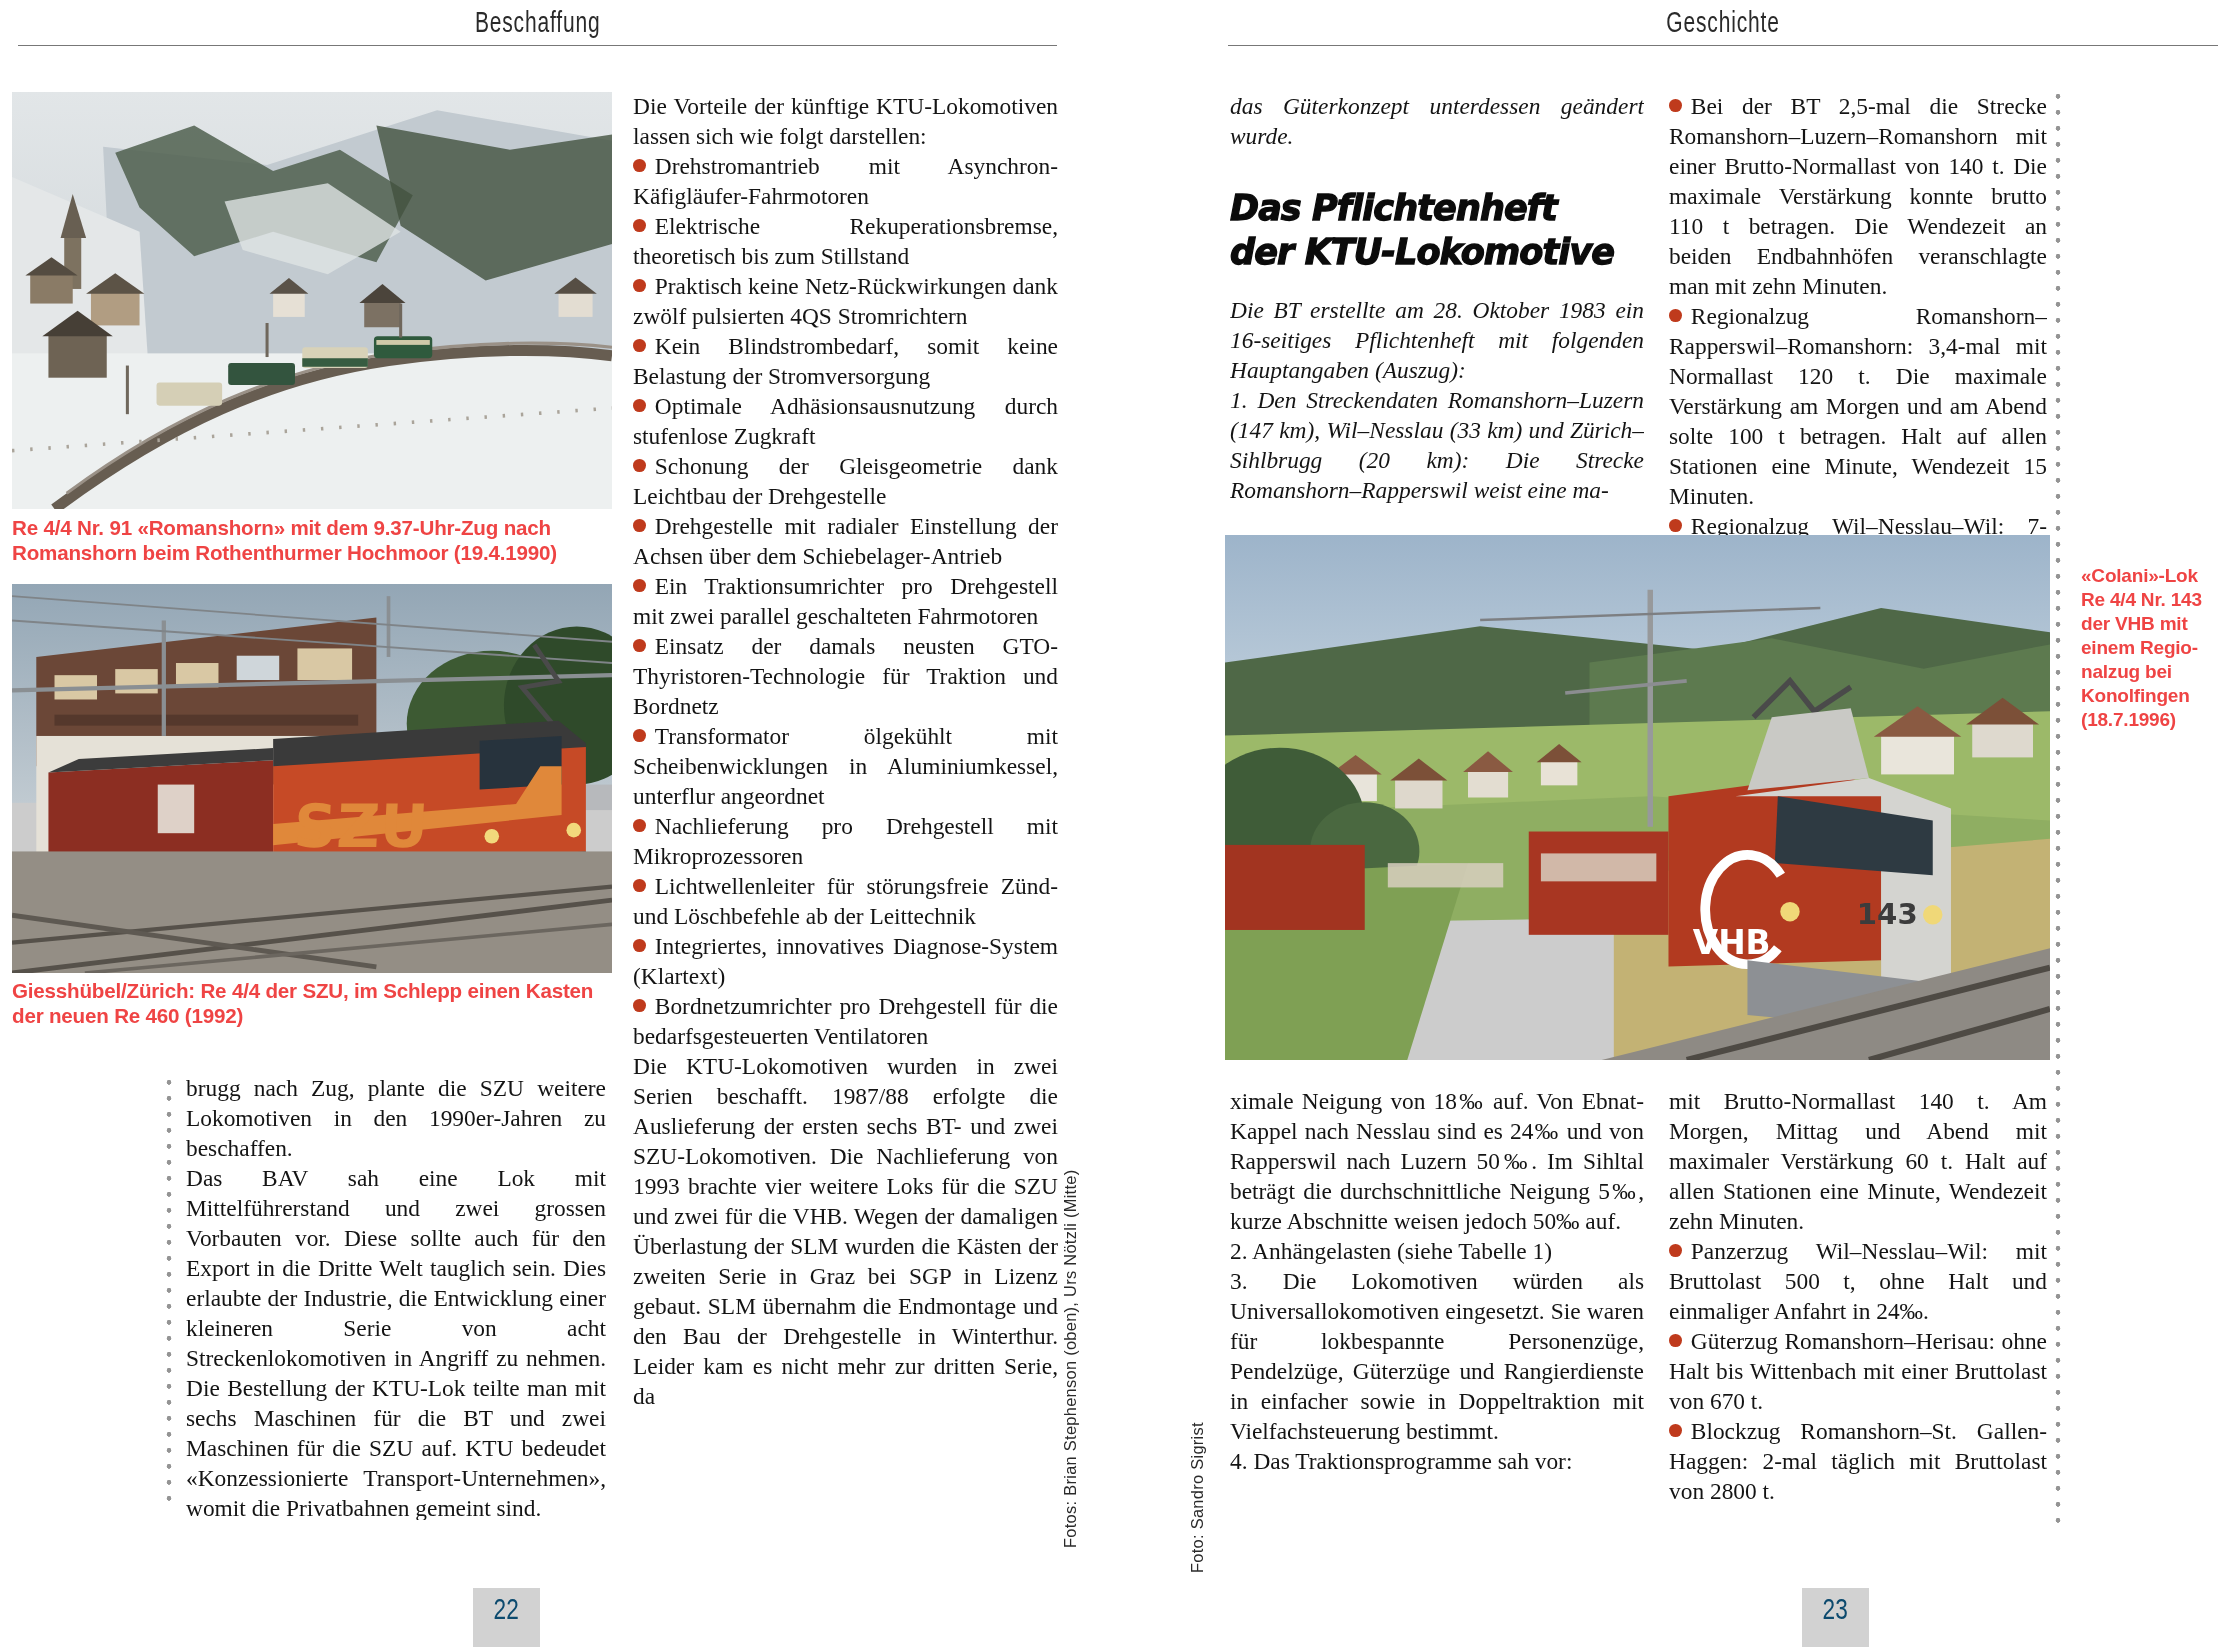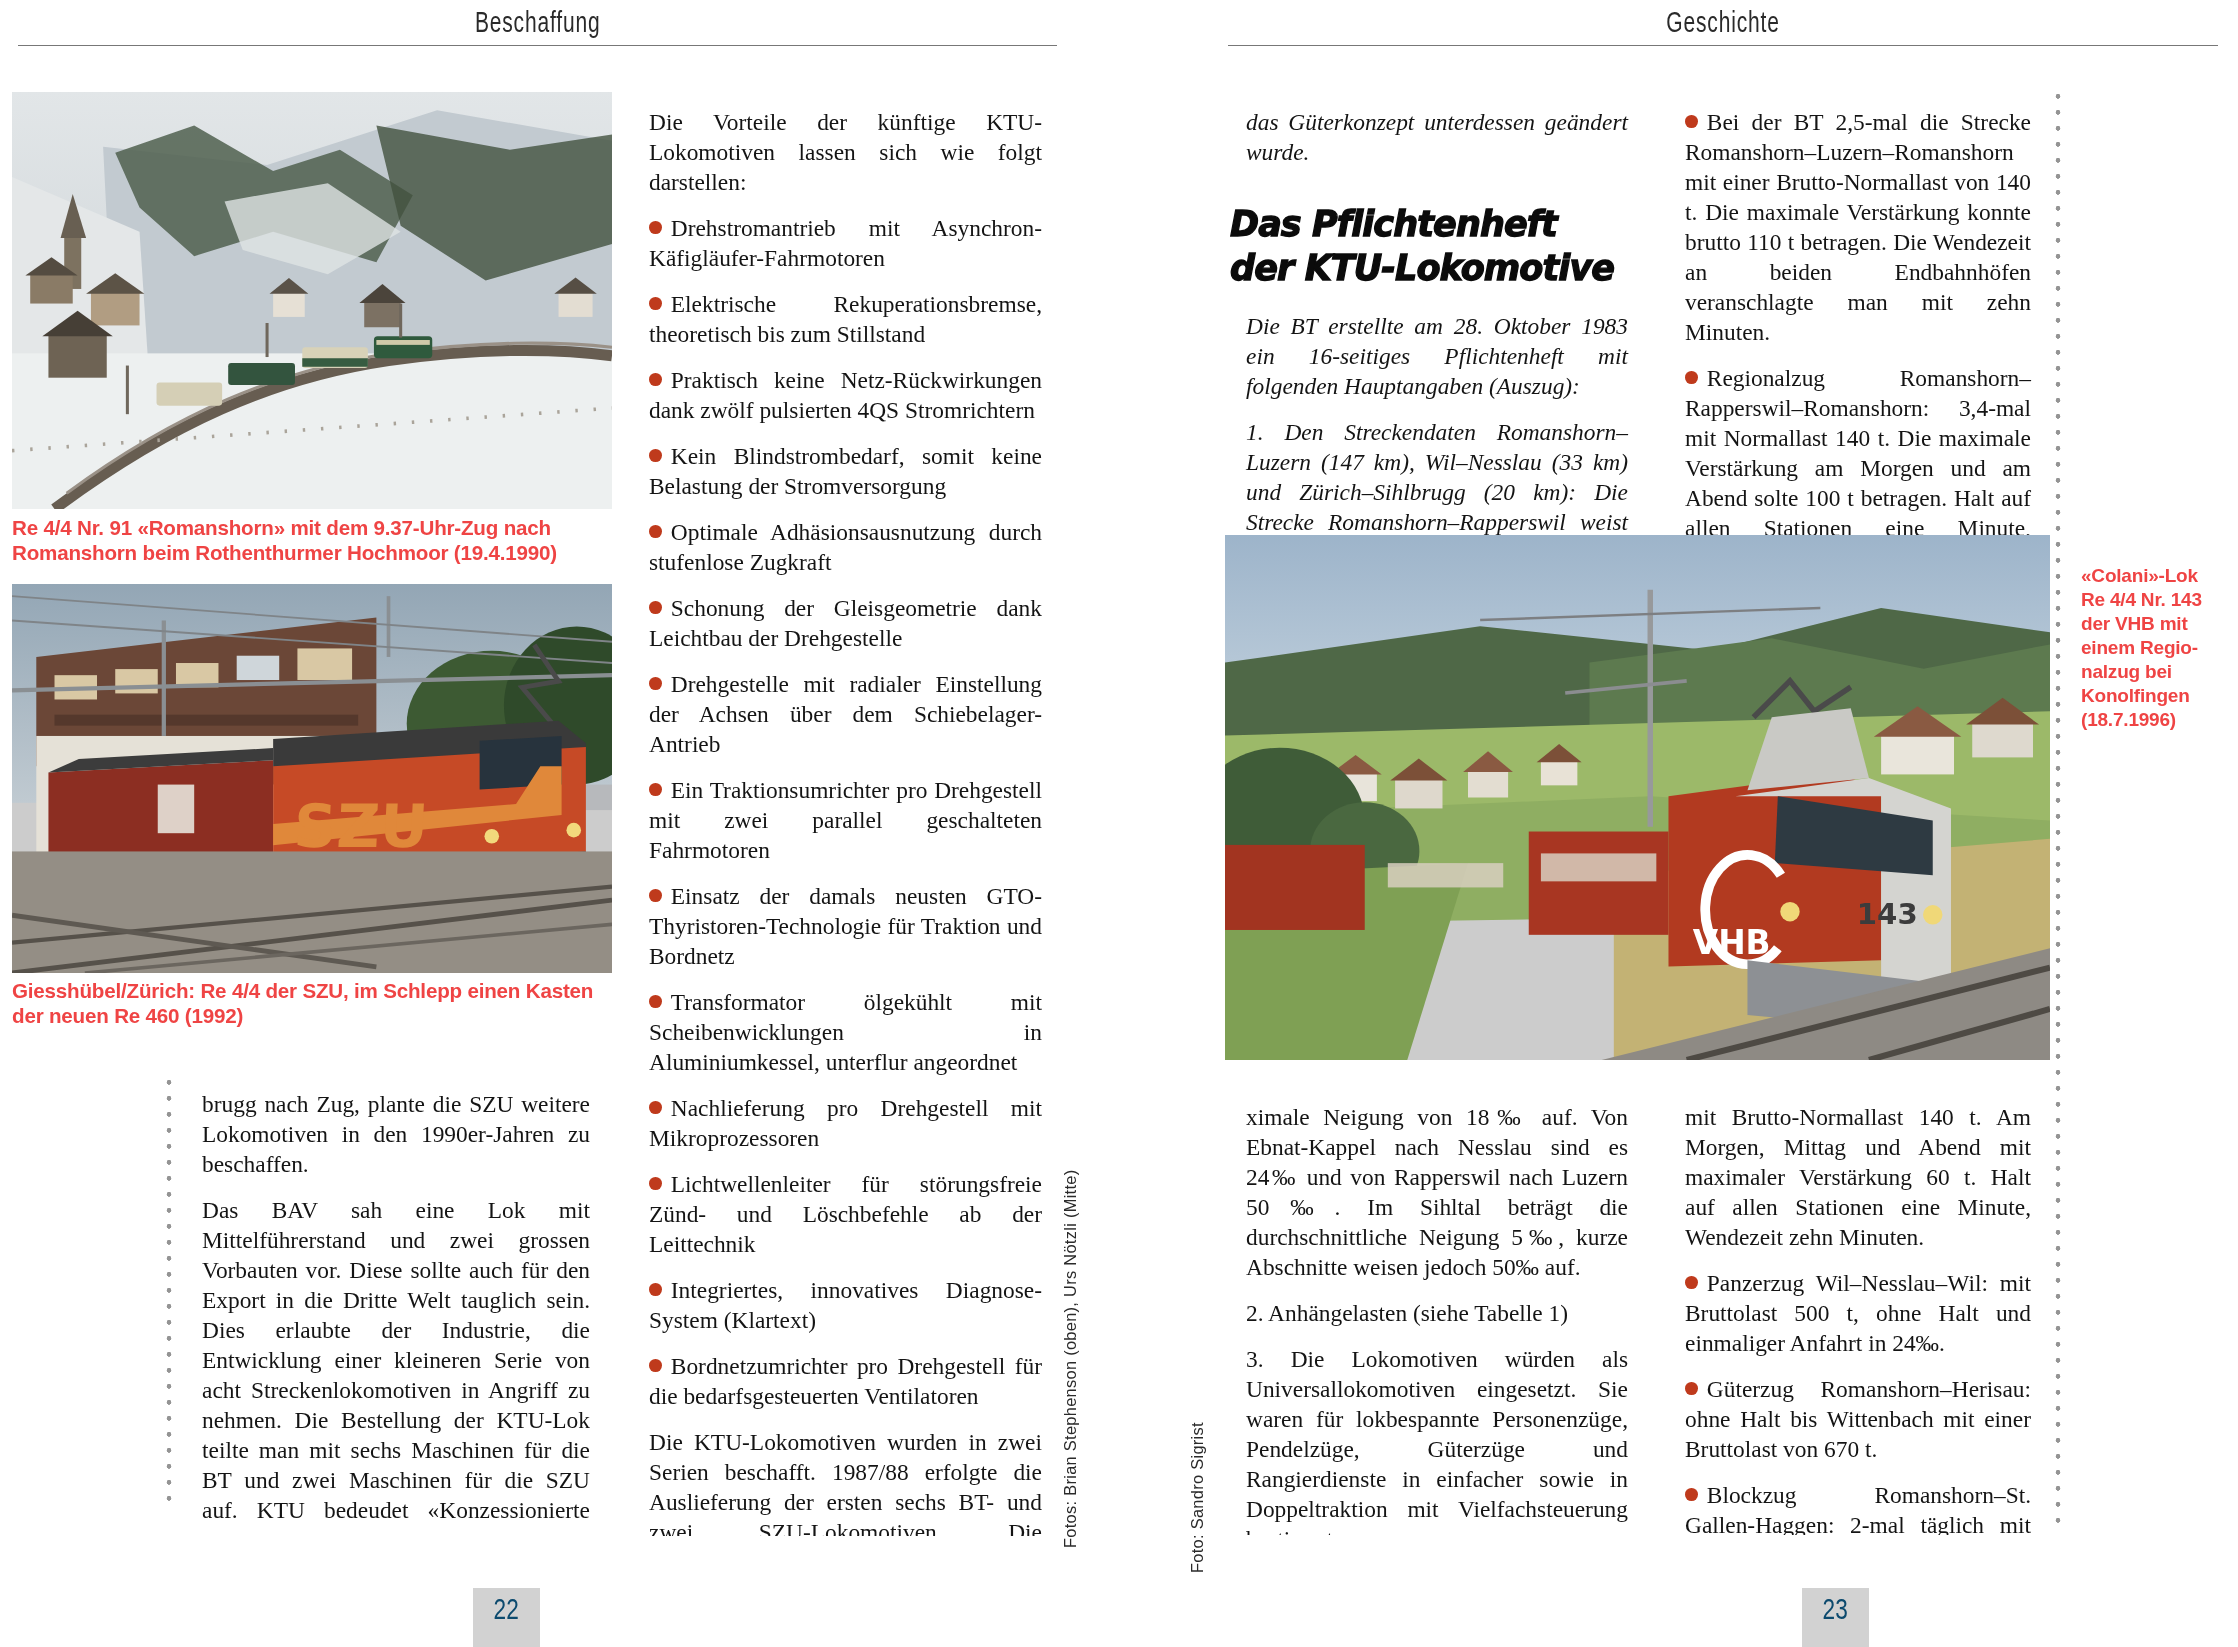--- a/index.html
+++ b/index.html
@@ -12,21 +12,21 @@
   .rule{position:absolute;height:1.2px;background:#777777;}
   
   .photo{position:absolute;overflow:hidden;background:#ccc;}
   .photo svg{display:block;width:100%;height:100%;}
   
   .caption{position:absolute;font-family:"Liberation Sans",sans-serif;font-weight:700;
            font-size:20.6px;line-height:25px;color:#ef4444;letter-spacing:-0.2px;}
   .sidecap{white-space:pre-line;font-size:19px;line-height:24px;margin-top:20px;}
   
   .col{position:absolute;font-size:23.4px;line-height:30px;text-align:justify;overflow:hidden;}
-  .col p{margin:16px;}
+  .col p{margin:0;}
   .dot{display:inline-block;width:12.8px;height:12.8px;border-radius:50%;background:#bf3a1c;
        margin-right:9px;position:relative;top:-1.8px;}
   .display-heading{font-family:"DejaVu Sans",sans-serif;font-weight:bold;font-size:35px;
        line-height:44px;letter-spacing:-0.9px;color:#0b0b0b;white-space:pre-line;
        -webkit-text-stroke:1.3px #0b0b0b;margin:35px 0 20.6px 0;text-align:left;}
   
   .dotline{position:absolute;width:6px;background-image:radial-gradient(circle at 3px 4.3px,#949494 2.2px,rgba(0,0,0,0) 2.6px);
            background-size:6px 16px;background-repeat:repeat-y;}
   
   .vcredit{position:absolute;font-family:"Liberation Sans",sans-serif;font-size:16.4px;color:#2a2a2a;
@@ -189,21 +189,21 @@
       <p>das Güterkonzept unterdessen geändert wurde.</p>
       <div class="display-heading">Das Pflichtenheft
 der KTU-Lokomotive</div>
       <p>Die BT erstellte am 28. Oktober 1983 ein 16-seitiges Pflichtenheft mit folgenden Hauptangaben (Auszug):</p>
       <p>1. Den Streckendaten Romanshorn–Luzern (147 km), Wil–Nesslau (33 km) und Zürich–Sihlbrugg (20 km): Die Strecke Romanshorn–Rapperswil weist eine ma-</p>
     </div>
 
     
     <div class="col" style="left:1669px;top:91px;width:378px;height:452px;">
       <p><span class="dot"></span><span>Bei der BT 2,5-mal die Strecke Romanshorn–Luzern–Romanshorn mit einer Brutto-Normallast von 140 t. Die maximale Verstärkung konnte brutto 110 t betragen. Die Wendezeit an beiden Endbahnhöfen veranschlagte man mit zehn Minuten.</span></p>
-      <p><span class="dot"></span><span>Regionalzug Romanshorn–Rapperswil–Romanshorn: 3,4-mal mit Normallast 140 t. Die maximale Verstärkung am Morgen und am Abend solte 100 t betragen. Halt auf allen Stationen eine Minute, Wendezeit 15 Minuten.</span></p>
+      <p><span class="dot"></span><span>Regionalzug Romanshorn–Rapperswil–Romanshorn: 3,4-mal mit Normallast 120 t. Die maximale Verstärkung am Morgen und am Abend solte 100 t betragen. Halt auf allen Stationen eine Minute, Wendezeit 15 Minuten.</span></p>
       <p><span class="dot"></span><span>Regionalzug Wil–Nesslau–Wil: 7-mal</span></p>
     </div>
 
     
     <div class="photo" style="left:1225px;top:535px;width:825px;height:525px;">
       <svg viewBox="0 0 1358 864" preserveAspectRatio="none">
         <defs>
           <linearGradient id="sky3" x1="0" y1="0" x2="0" y2="1">
             <stop offset="0" stop-color="#9db4ca"></stop>
               <stop offset="1" stop-color="#cbd8e2"></stop>

